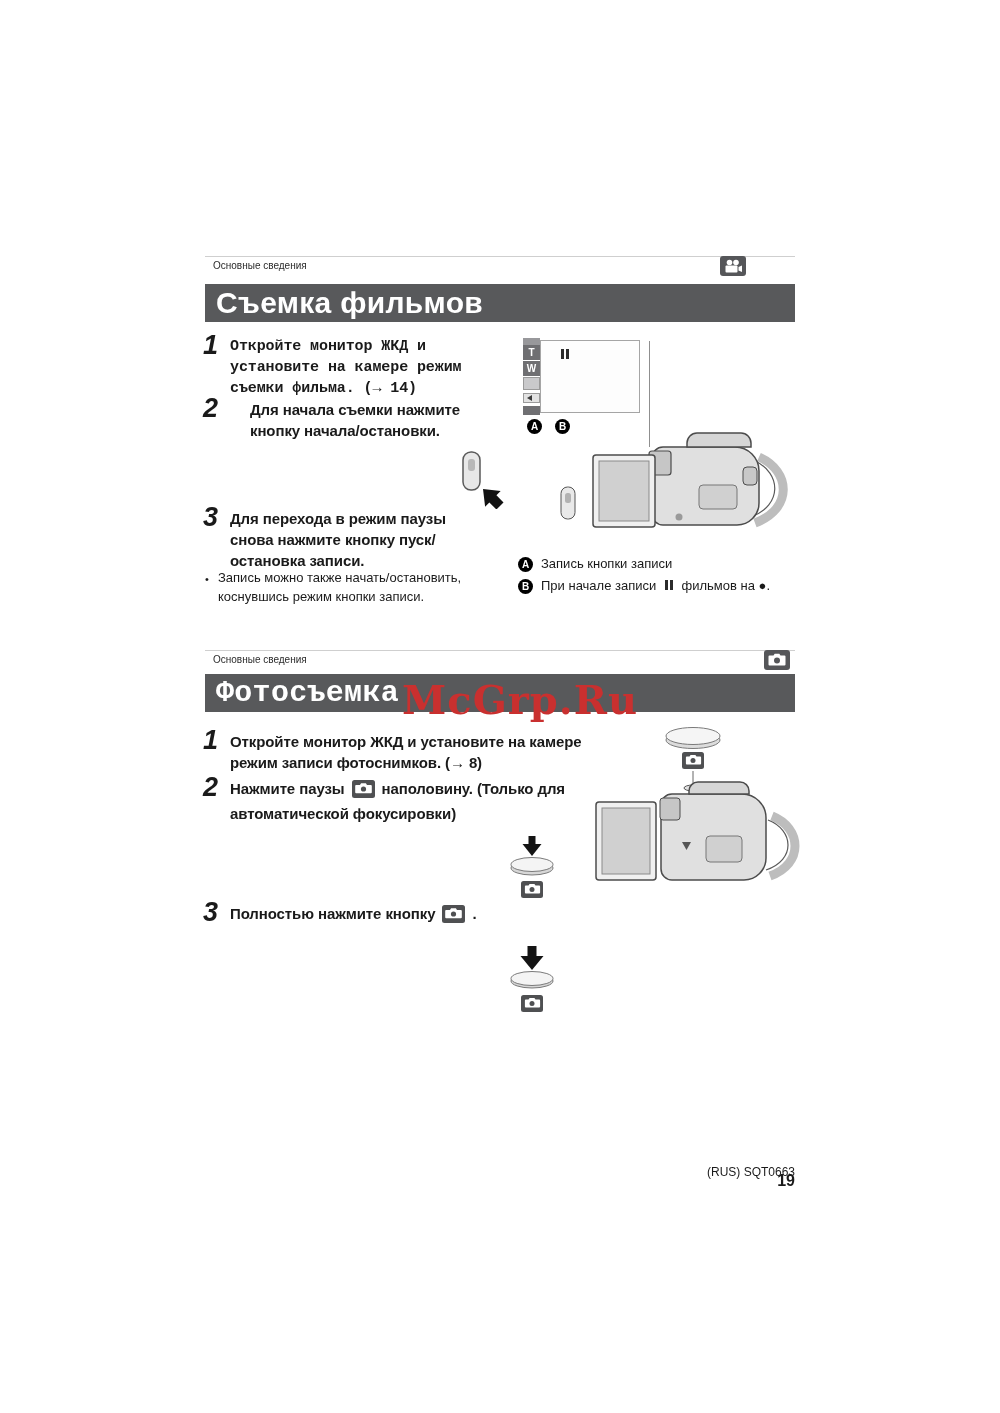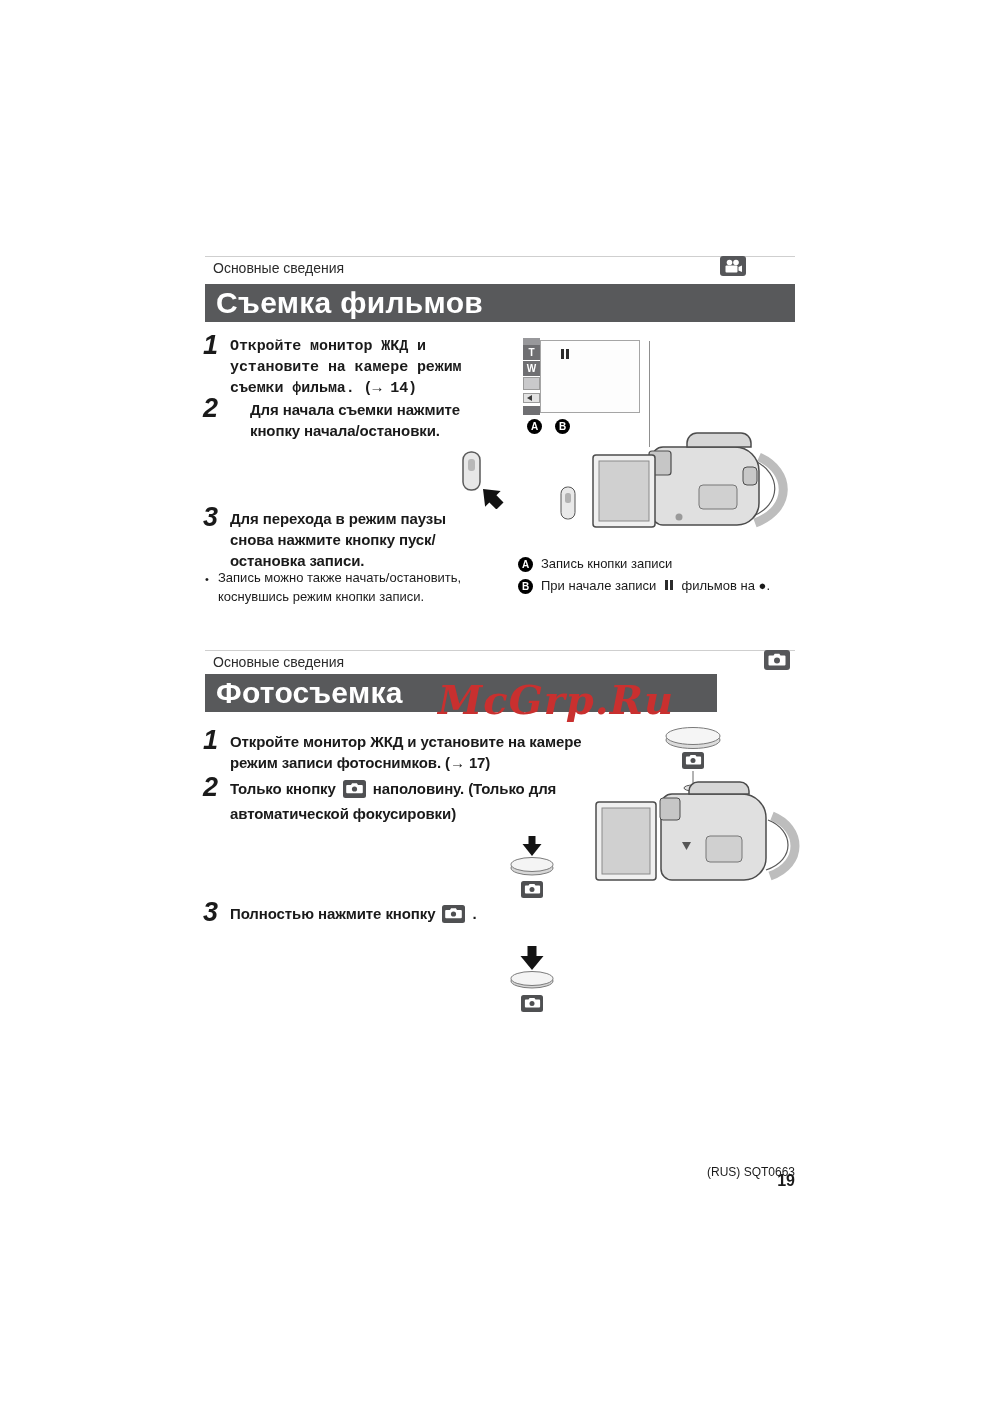--- a/index.html
+++ b/index.html
@@ -3,40 +3,40 @@
 <meta charset="utf-8">
 <style>
   * { margin:0; padding:0; box-sizing:border-box; }
   html,body { background:#ffffff; }
   .page {
     position:relative; width:1000px; height:1413px; background:#fff;
     font-family:"Liberation Sans", sans-serif; color:#1a1a1a; overflow:hidden;
   }
   .abs { position:absolute; }
   .rule { position:absolute; height:1px; background:#cfcfcf; }
-  .eyebrow { font-size:14px; color:#2b2b2b; }
+  .eyebrow { font-size:10px; color:#2b2b2b; }
   .banner {
     background:#58595b; color:#fff; font-weight:bold; font-size:30px;
     line-height:38px; padding-left:11px; letter-spacing:.3px;
   }
   .stepnum { font-size:27px; font-weight:bold; font-style:italic; line-height:1; }
   .steptext { font-size:15px; font-weight:bold; line-height:21px; letter-spacing:-.1px; }
   .body13 { font-size:13px; line-height:19px; }
   .badge {
     display:inline-block; width:15px; height:15px; border-radius:50%;
     background:#000; color:#fff; font-size:10px; font-weight:bold;
     text-align:center; line-height:15px; vertical-align:middle;
   }
   .legend-row { position:absolute; font-size:13px; line-height:16px; white-space:nowrap; }
   .legend-row .badge { margin-right:8px; }
   .pbars { display:inline-block; }
   .pbars i { display:inline-block; width:3px; height:10px; background:#2b2b2b; margin:0 1px; }
   .watermark {
-    position:absolute; font-family:"DejaVu Serif", serif; font-style:italic;
-    font-weight:bold; font-size:40px; color:#c9302f; z-index:5; letter-spacing:1px;margin-left:36px;
+    position:absolute; font-family:"DejaVu Serif", serif; 
+    font-weight:bold; font-size:40px; color:#c9302f; z-index:5; letter-spacing:1px;
   }
   .camicon-inline { display:inline-block; vertical-align:-4px; margin:0 7px; }
   .lcd-frame { position:absolute; border:1px solid #a5a5a5; background:#fdfdfd; }
   .zoomseg {
     height:16px; background:#6f6f72; color:#fff; font-size:10px; font-weight:bold;
     text-align:center; line-height:16px; border-bottom:1px solid #fff;
   }
   .arrbox { height:10px; background:#e2e2e2; border:1px solid #9a9a9a; position:relative; }
   .tri {
     position:absolute; left:3px; top:1px; width:0; height:0;
@@ -142,29 +142,29 @@
   <div class="abs eyebrow" style="left:213px; top:654px;">Основные сведения</div>
 
   <span class="abs" style="left:764px; top:650px;">
     <svg width="26" height="20" viewBox="0 0 26 20">
       <rect width="26" height="20" rx="3" fill="#555659"></rect>
       <path d="M9.5 5.5 l1.2-1.8 h4.6 L16.5 5.5 h4 a1 1 0 0 1 1 1 v8 a1 1 0 0 1 -1 1 h-15 a1 1 0 0 1 -1 -1 v-8 a1 1 0 0 1 1 -1 z" fill="#fff"></path>
       <circle cx="13" cy="10.5" r="3" fill="#555659"></circle>
     </svg>
   </span>
 
-  <div class="abs banner" style="left:205px; top:674px; width:512px; height:38px;">Фотосъемка</div>
+  <div class="abs banner" style="left:205px; top:674px; width:590px; height:38px;font-family:Liberation Mono, monospace;">Фотосъемка</div>
   <div class="watermark" style="left:402px; top:676px;">McGrp.Ru</div>
 
   <div class="abs stepnum" style="left:203px; top:727px;">1</div>
-  <div class="abs steptext" style="left:230px; top:731px; width:360px;">Откройте монитор ЖКД и установите на камере режим записи фотоснимков. (→ 17)</div>
+  <div class="abs steptext" style="left:230px; top:731px; width:360px;">Откройте монитор ЖКД и установите на камере режим записи фотоснимков. (→ 8)</div>
 
   <div class="abs stepnum" style="left:203px; top:774px;">2</div>
   <div class="abs steptext" style="left:230px; top:778px; width:368px;">
-    <span>Только кнопку</span><span class="camicon-inline"><svg width="23" height="18" viewBox="0 0 23 18">
+    <span>Нажмите паузы</span><span class="camicon-inline"><svg width="23" height="18" viewBox="0 0 23 18">
           <rect width="23" height="18" rx="2.5" fill="#4f5052"></rect>
           <path d="M8 5 l1.1-1.7 h4.8 L15 5 h3.9 a.9.9 0 0 1 .9 .9 v6.4 a.9.9 0 0 1 -.9 .9 H4.1 a.9.9 0 0 1 -.9 -.9 V5.9 a.9.9 0 0 1 .9 -.9 z" fill="#fff"></path>
           <circle cx="11.5" cy="9" r="2.6" fill="#4f5052"></circle>
         </svg></span><span>наполовину. (Только для автоматической фокусировки)</span>
   </div>
 
   <span class="abs" style="left:504px; top:836px;">
     <svg width="56" height="64" viewBox="0 0 56 64">
       <g fill="#141414">
         <rect x="24.5" y="0" width="7" height="8"></rect>

